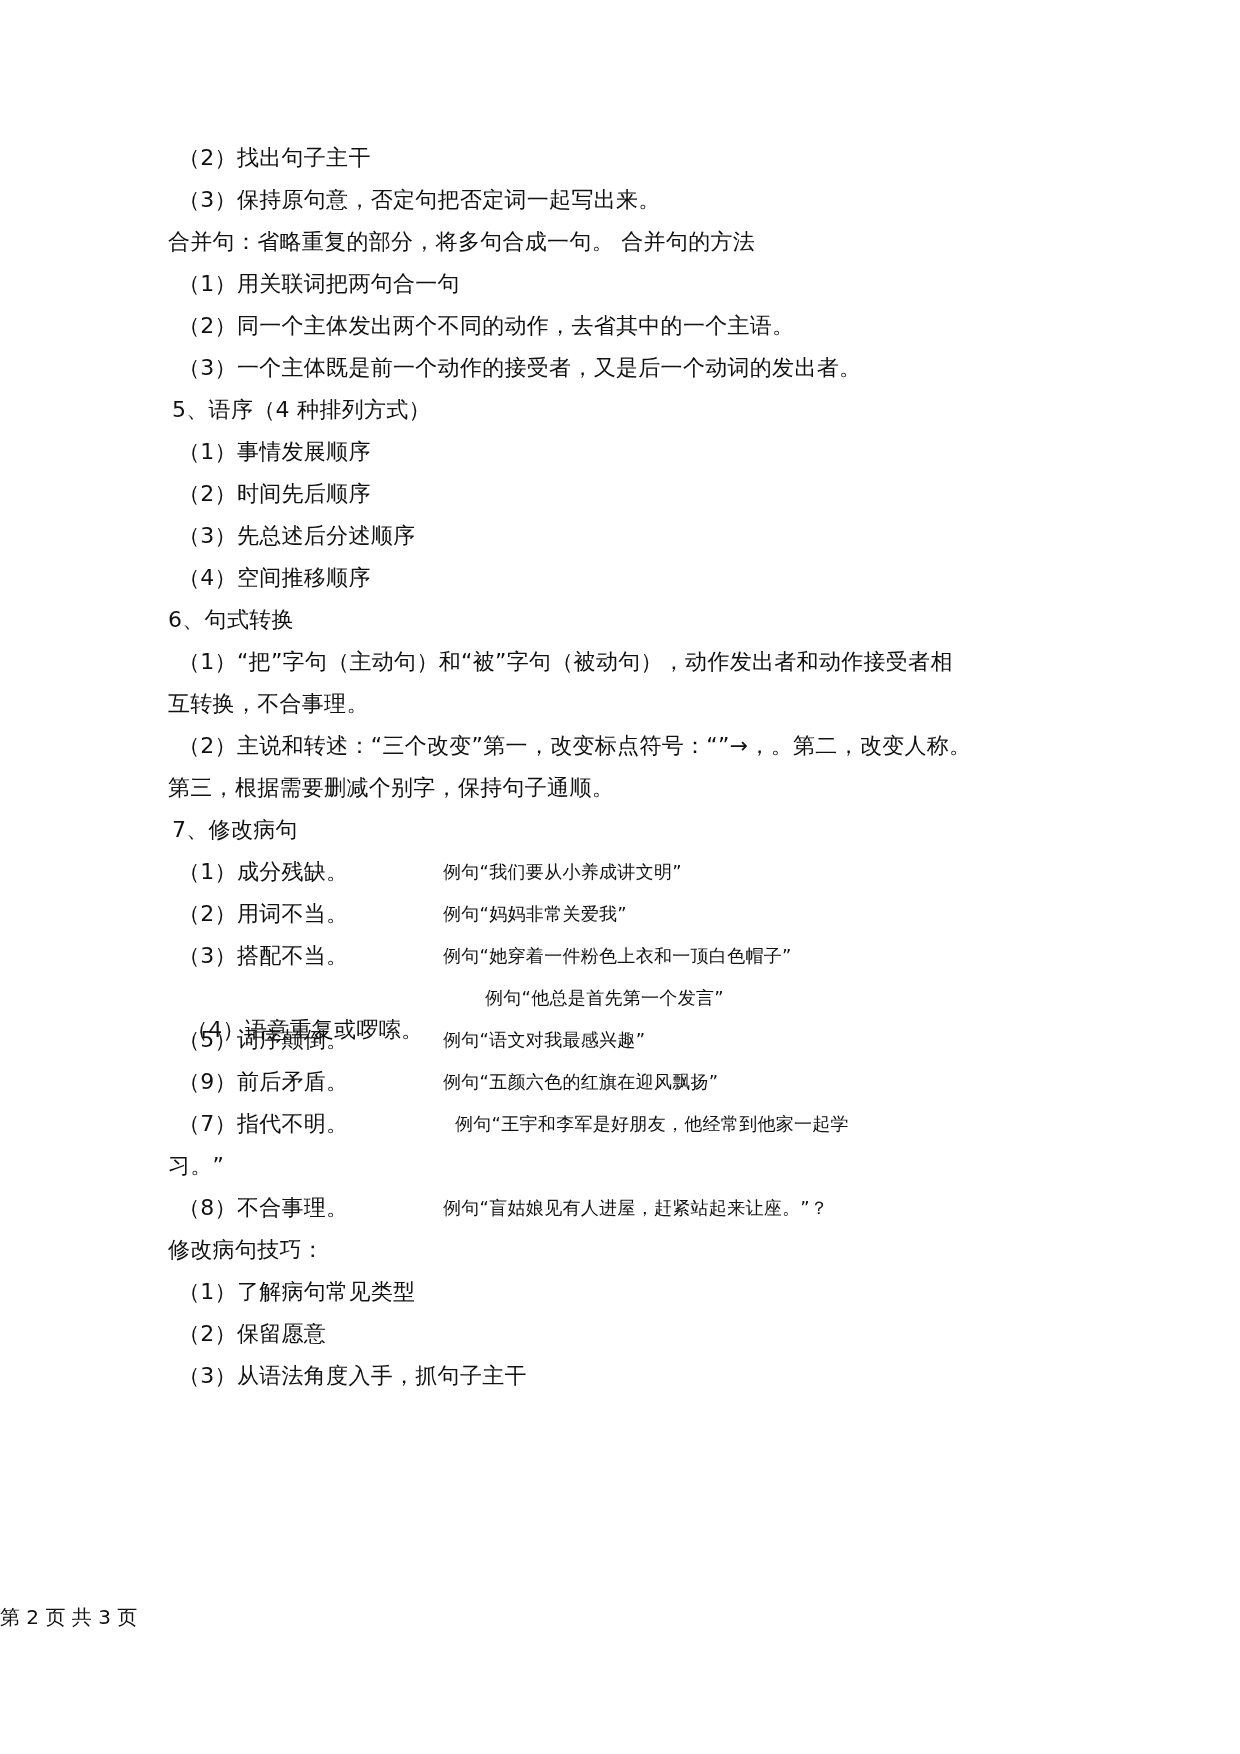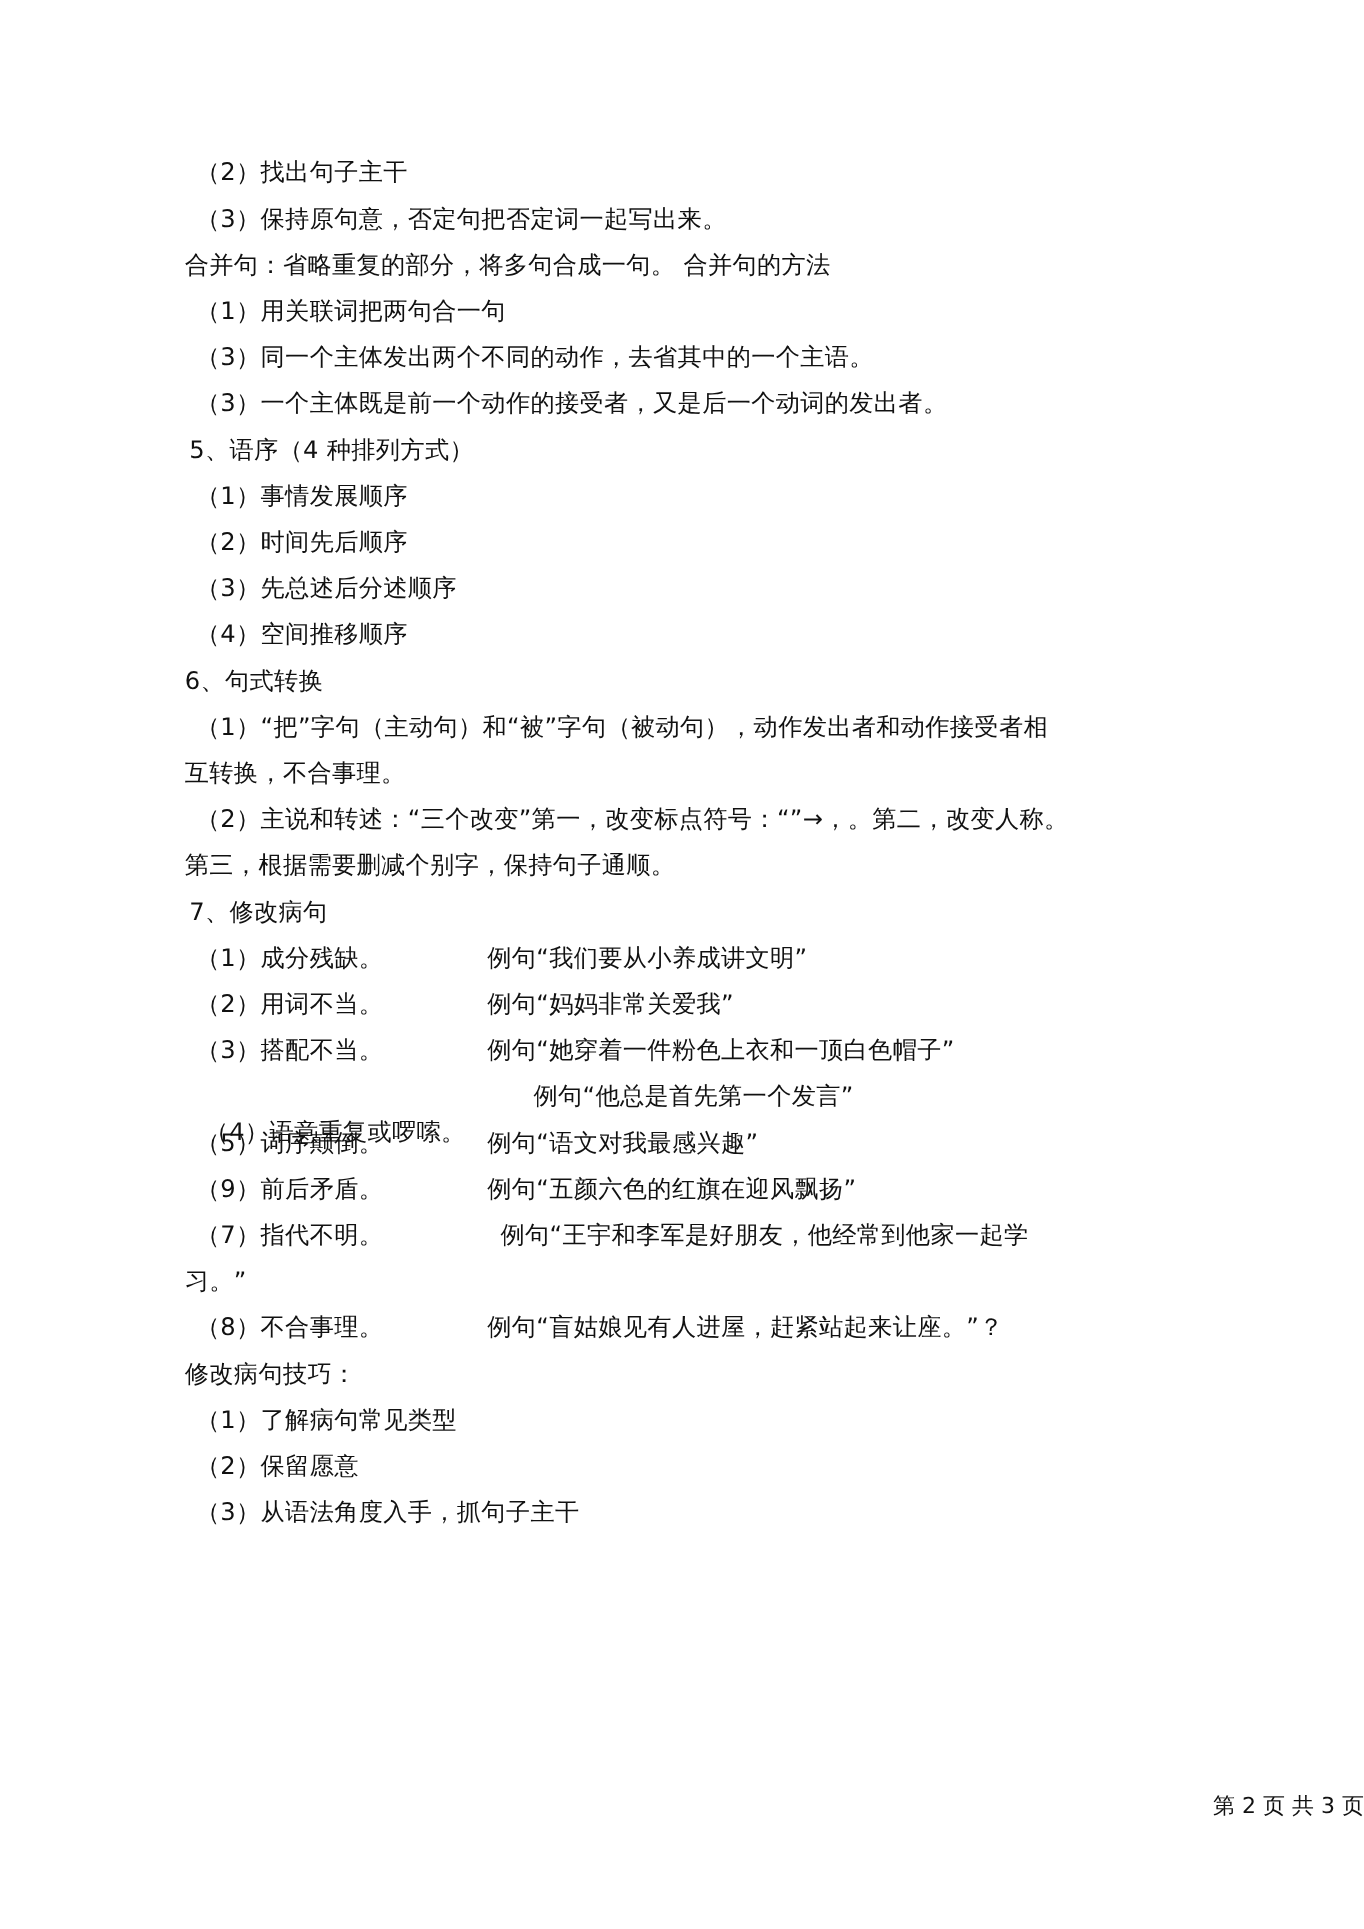--- a/index.html
+++ b/index.html
@@ -3,34 +3,34 @@
   <meta charset="utf-8">
   <style>
     html, body { margin: 0; padding: 0; background: #ffffff; }
     body { width: 1240px; height: 1754px; position: relative; overflow: hidden;
            font-family: "DejaVu Sans", "Liberation Sans", sans-serif; color: #111111; }
     .page { position: absolute; left: 0; top: 0; width: 1240px; height: 1754px; padding-left: 36px; }
     .line { position: absolute; font-size: 22px; line-height: 30px; white-space: nowrap; letter-spacing: 0.3px; }
     .flush { left: 168px; }
     .ind { left: 178px; }
     .ind2 { left: 186px; margin-top: 32px; }
-    .ex { position: absolute; font-size: 22px; line-height: 30px; white-space: nowrap; letter-spacing: 0.3px; }
-    .footer { position: absolute; top: 1603px; left: 0; width: 1240px; text-align: right;
-              font-size: 20px; line-height: 28px; margin-top: 24px; }
+    .ex { position: absolute; font-size: 18px; line-height: 30px; white-space: nowrap; letter-spacing: 0.3px; }
+    .footer { position: absolute; top: 1603px; left: 0; width: 1240px; text-align: left;
+              font-size: 20px; line-height: 28px; }
   </style>
 </head>
 <body>
 
 <div class="page">
 
   <div class="line ind" style="top:143px">（2）找出句子主干</div>
   <div class="line ind" style="top:185px">（3）保持原句意，否定句把否定词一起写出来。</div>
   <div class="line flush" style="top:227px">合并句：省略重复的部分，将多句合成一句。 合并句的方法</div>
   <div class="line ind" style="top:269px">（1）用关联词把两句合一句</div>
-  <div class="line ind" style="top:311px">（3）同一个主体发出两个不同的动作，去省其中的一个主语。</div>
+  <div class="line ind" style="top:311px">（2）同一个主体发出两个不同的动作，去省其中的一个主语。</div>
   <div class="line ind" style="top:353px">（3）一个主体既是前一个动作的接受者，又是后一个动词的发出者。</div>
 
   <div class="line" style="left:172px; top:395px">5、语序（4 种排列方式）</div>
   <div class="line ind" style="top:437px">（1）事情发展顺序</div>
   <div class="line ind" style="top:479px">（2）时间先后顺序</div>
   <div class="line ind" style="top:521px">（3）先总述后分述顺序</div>
   <div class="line ind" style="top:563px">（4）空间推移顺序</div>
 
   <div class="line flush" style="top:605px">6、句式转换</div>
   <div class="line ind" style="top:647px">（1）“把”字句（主动句）和“被”字句（被动句），动作发出者和动作接受者相</div>

